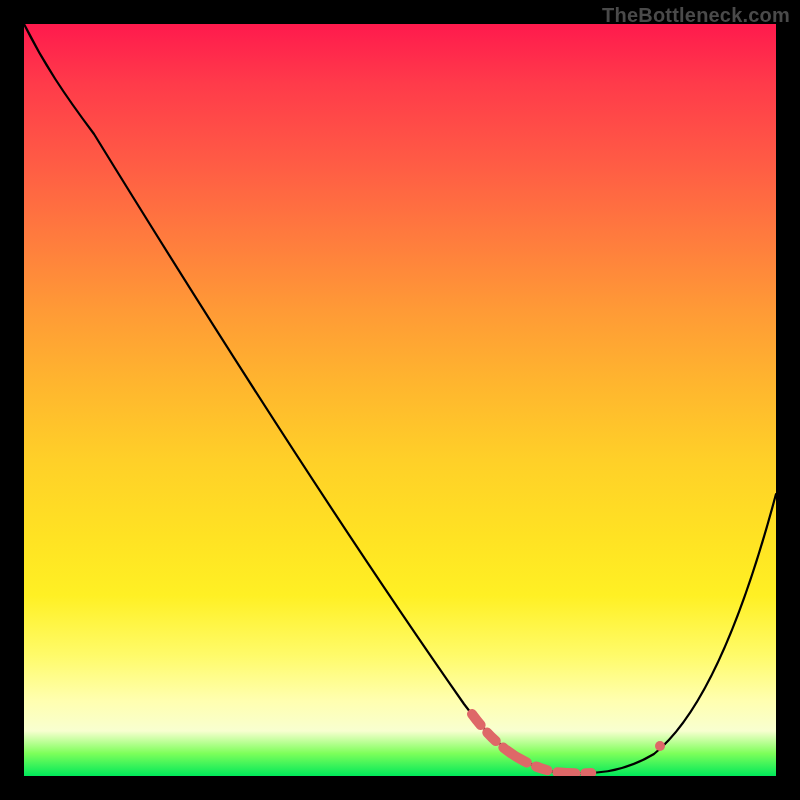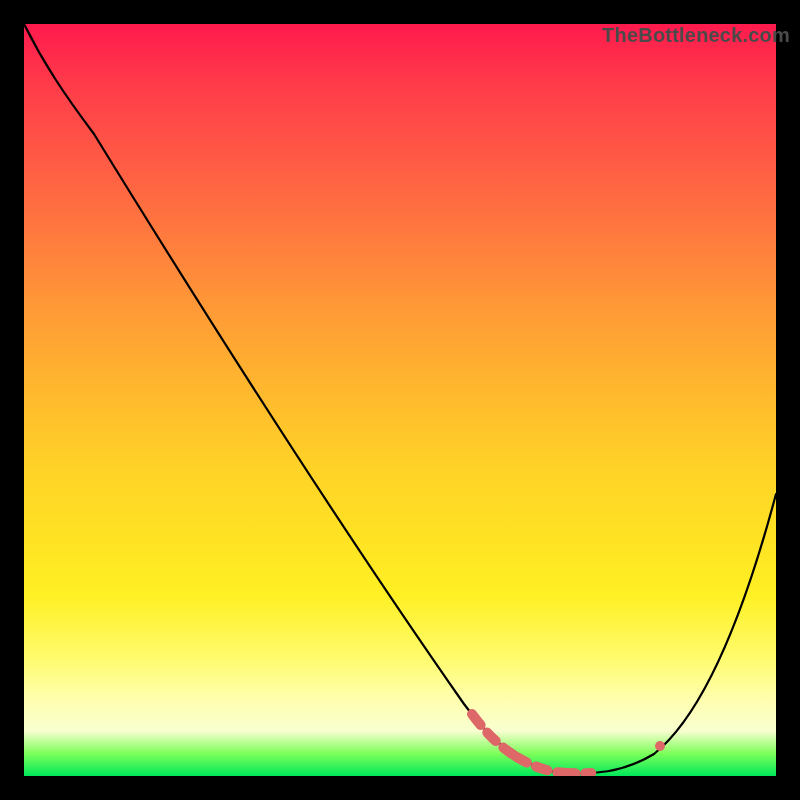--- a/index.html
+++ b/index.html
@@ -40,21 +40,20 @@
   }
   .watermark {
     position: absolute;
     top: 4px;
     right: 10px;
     color: #4a4a4a;
     font-size: 20px;
     font-weight: 600;
     letter-spacing: 0.2px;
     z-index: 10;
-    margin-top: 20px;
   }
   svg.curve {
     position: absolute;
     left: 0;
     top: 0;
     width: 752px;
     height: 752px;
     overflow: visible;
   }
   .curve-path {

